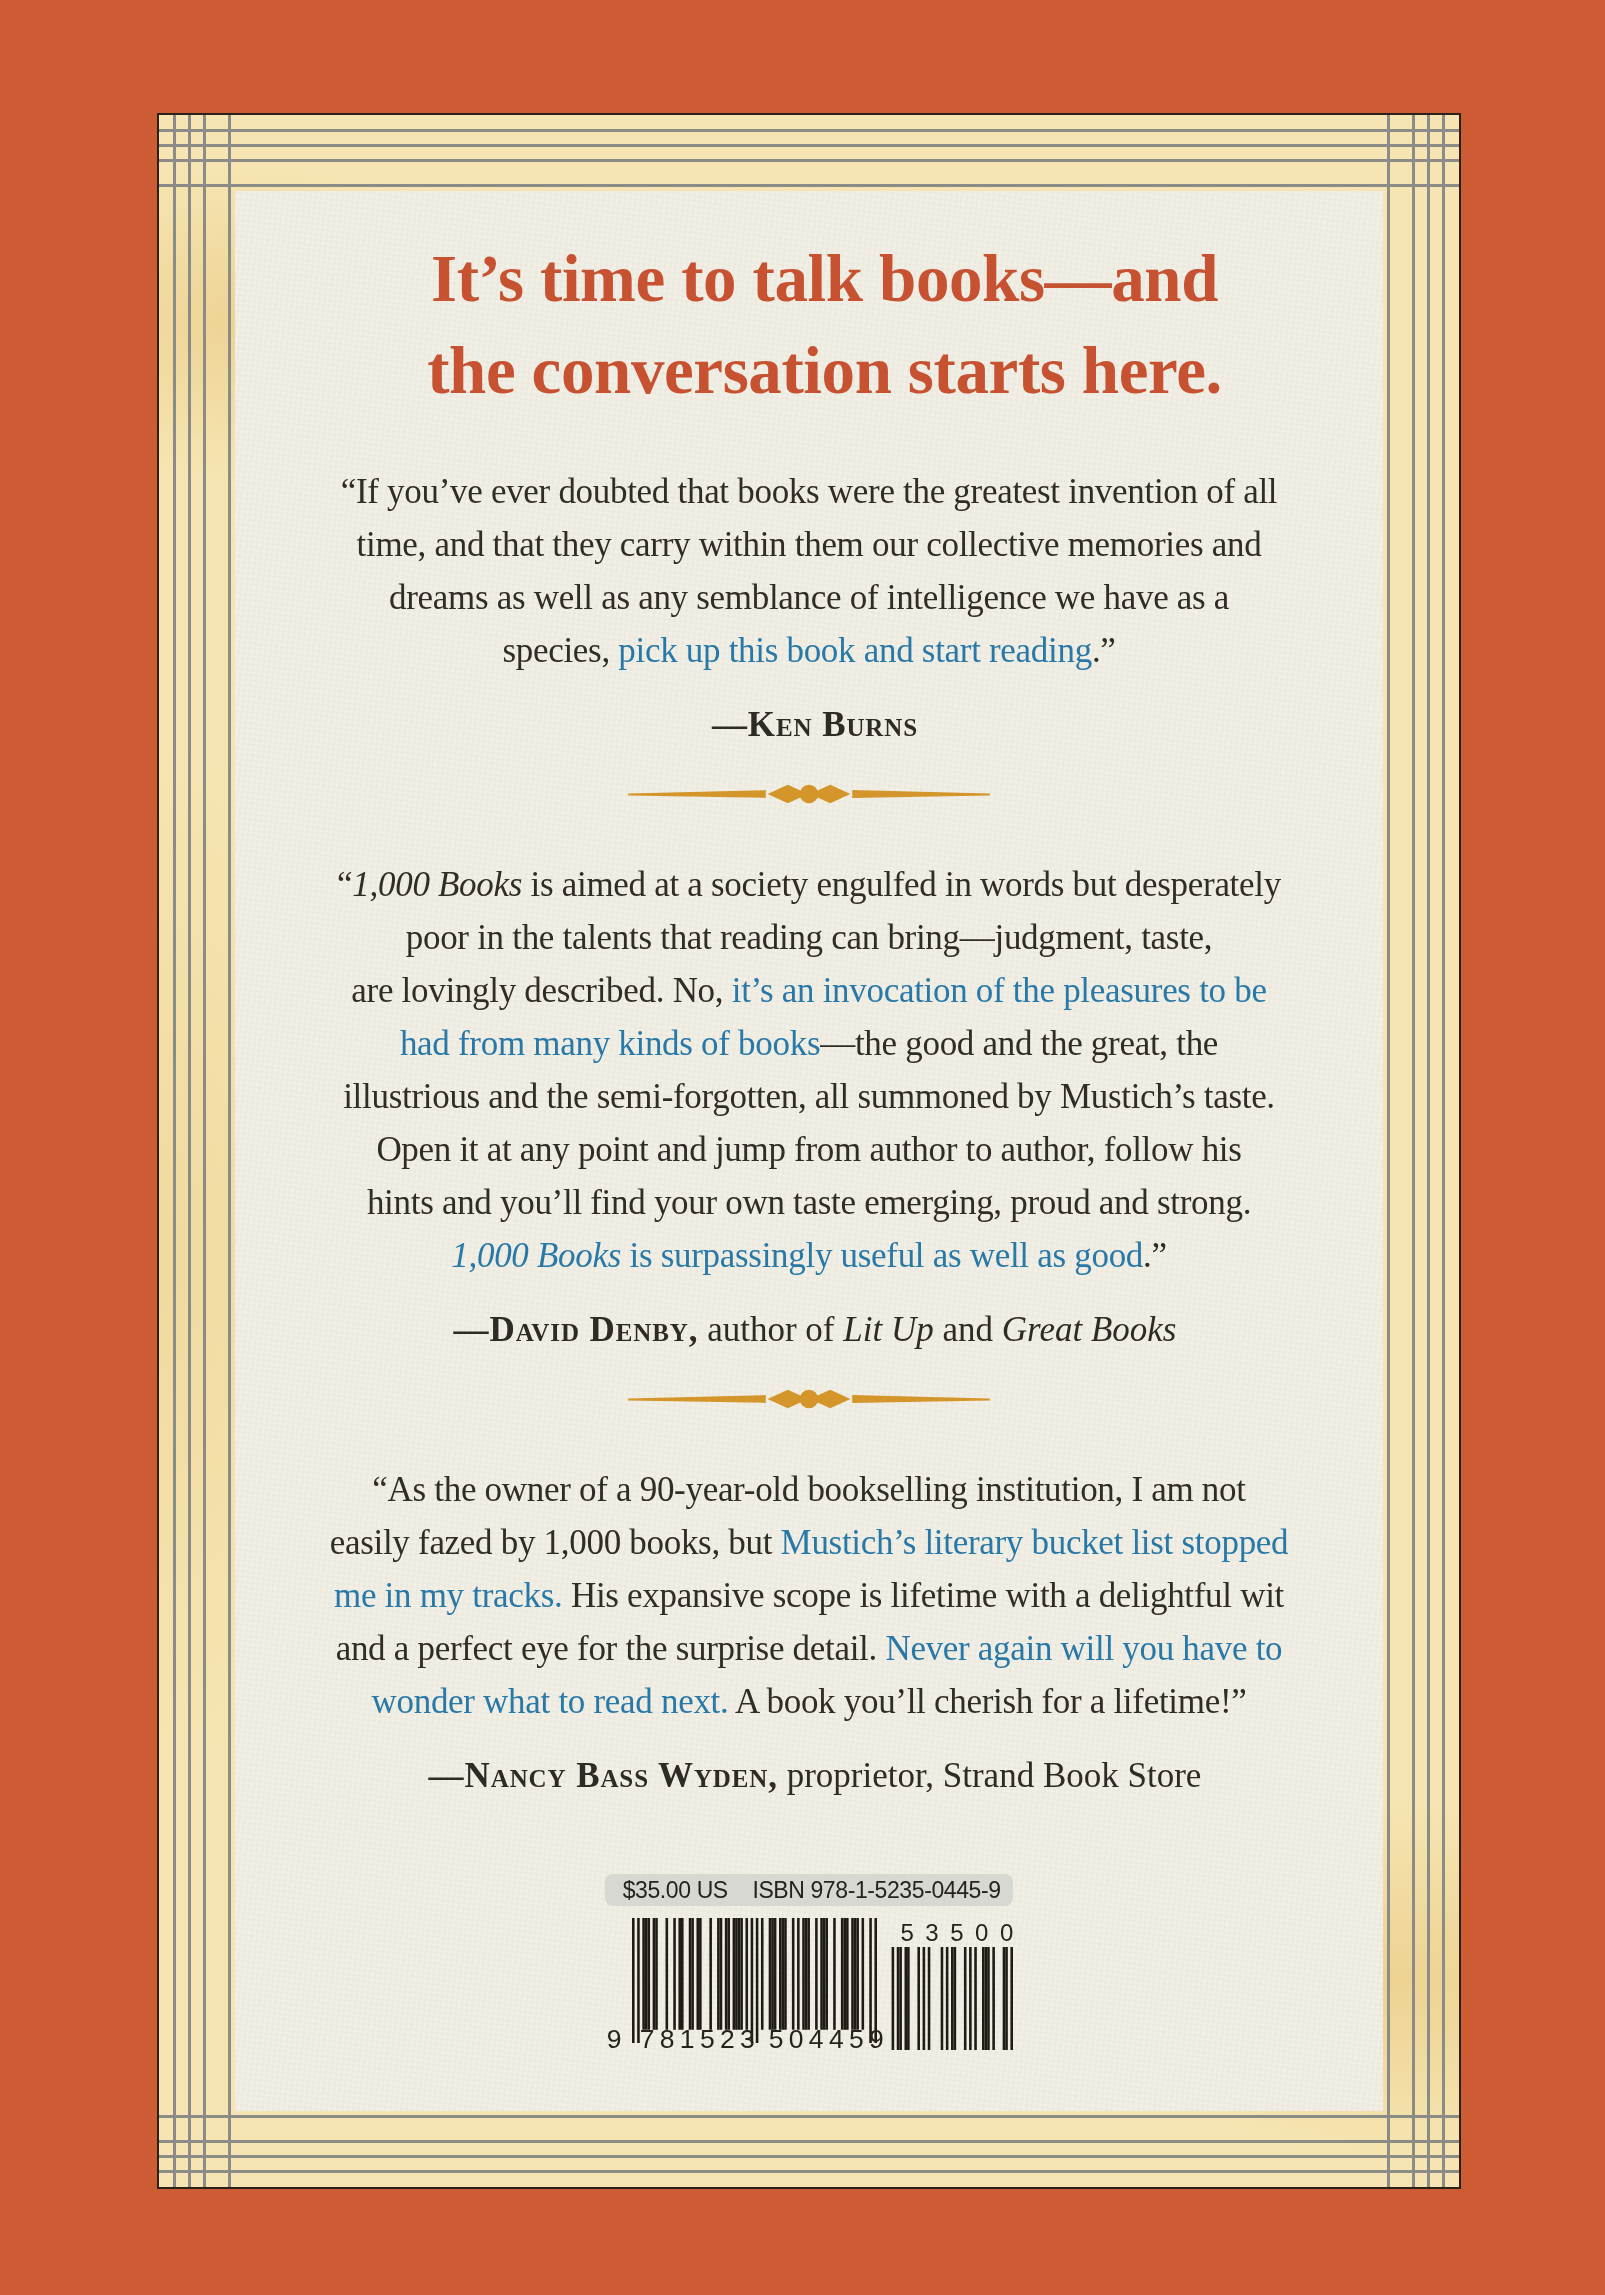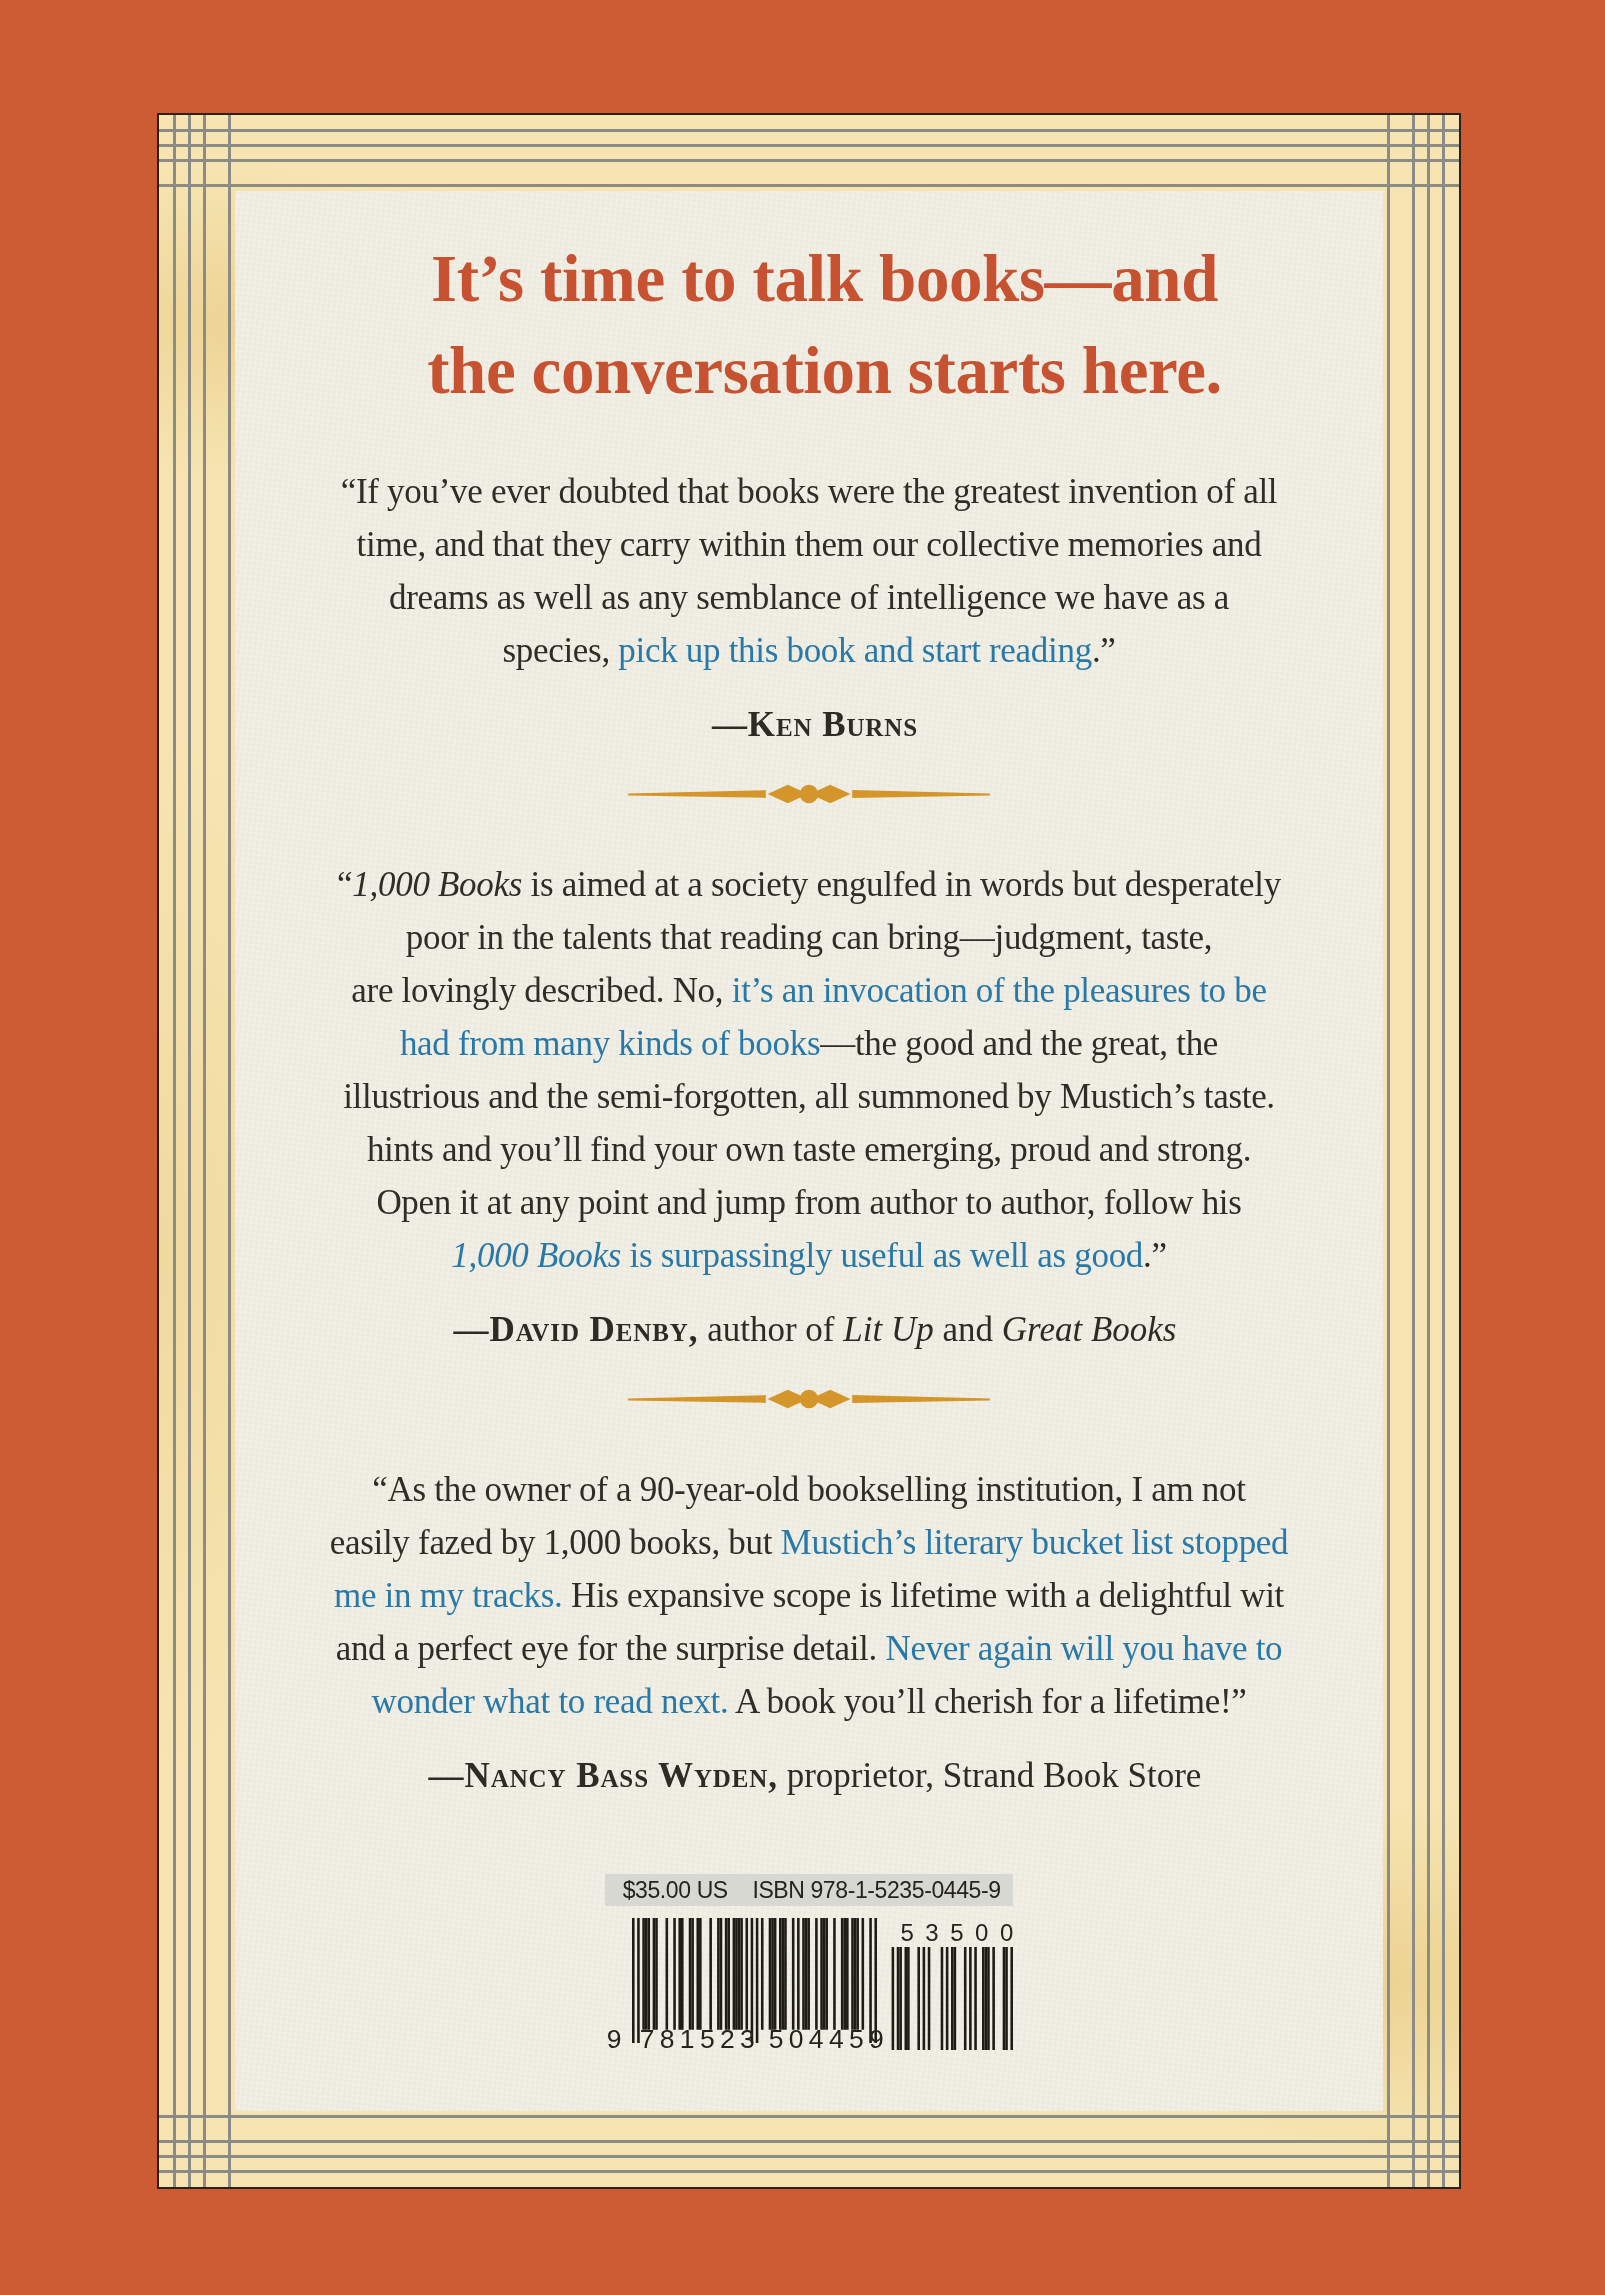--- a/index.html
+++ b/index.html
@@ -34,21 +34,21 @@
   .it{font-style:italic;}
   .attr{margin-top:24px;font-size:35px;line-height:48px;color:#2e2a24;padding-left:12px;}
   .nm{font-variant:small-caps;font-weight:bold;letter-spacing:0.9px;}
   .divider{display:block;margin:30px auto 30px;}
   .divider polygon,.divider circle{fill:#d4952a;}
   
   .footer{position:relative;width:408px;margin:74px auto 0;text-align:left;
           font-family:"Liberation Sans",sans-serif;color:#26231d;}
   .band{height:32px;background:#d7d8d2;display:flex;align-items:center;
         justify-content:space-between;padding:0 12.4px 0 17.7px;box-sizing:border-box;
-        font-size:23px;letter-spacing:-0.4px;}
+        font-size:23px;letter-spacing:-0.4px;border-radius:8px;}
   .barcode-row{position:relative;height:134px;margin-top:11.5px;}
   .ean13{position:absolute;left:1.8px;top:0;width:270px;height:134px;}
   .ean13 svg{position:absolute;left:25px;top:0;}
   svg rect{fill:#1f1b15;}
   .lead{position:absolute;left:0;top:106px;font-size:26.5px;}
   .g1,.g2{position:absolute;top:106px;font-size:26.5px;letter-spacing:5.3px;text-align:center;}
   .g1{left:33px;width:108px;}
   .g2{left:162px;width:109px;}
   .addon{position:absolute;right:0;top:0;width:124px;height:134px;}
   .addon-digits{position:absolute;top:1.8px;left:0;width:100%;text-align:center;
@@ -98,22 +98,22 @@
     <polygon points="206,17 229,6.5 252,17 229,27.5"></polygon>
     <polygon points="254,12.6 410,16.4 410,18.6 254,21.4"></polygon>
   </svg>
 <figure class="quote-block">
             <blockquote class="quote">
               <div class="qline"><span>“</span><span class="it">1,000 Books</span><span> is aimed at a society engulfed in words but desperately</span></div>
               <div class="qline"><span>poor in the talents that reading can bring—judgment, taste,</span></div>
               <div class="qline"><span>are lovingly described. No, </span><span class="bl">it’s an invocation of the pleasures to be</span></div>
               <div class="qline"><span class="bl">had from many kinds of books</span><span>—the good and the great, the</span></div>
               <div class="qline"><span>illustrious and the semi-forgotten, all summoned by Mustich’s taste.</span></div>
+              <div class="qline"><span>Open it at any point and jump from author to author, follow his</span></div>
               <div class="qline"><span>hints and you’ll find your own taste emerging, proud and strong.</span></div>
-              <div class="qline"><span>Open it at any point and jump from author to author, follow his</span></div>
               <div class="qline"><span class="bl it">1,000 Books</span><span class="bl"> is surpassingly useful as well as good</span><span>.”</span></div>
             </blockquote>
             <figcaption class="attr"><span class="nm">—David Denby,</span><span> author of </span><span class="it">Lit Up</span><span> and </span><span class="it">Great Books</span></figcaption>
           </figure>
   <svg class="divider" width="362" height="30" viewBox="0 0 410 34">
     <polygon points="0,16.4 156,12.6 156,21.4 0,18.6"></polygon>
     <polygon points="158,17 181,6.5 204,17 181,27.5"></polygon>
     <circle cx="205" cy="17" r="10.5"></circle>
     <polygon points="206,17 229,6.5 252,17 229,27.5"></polygon>
     <polygon points="254,12.6 410,16.4 410,18.6 254,21.4"></polygon>

